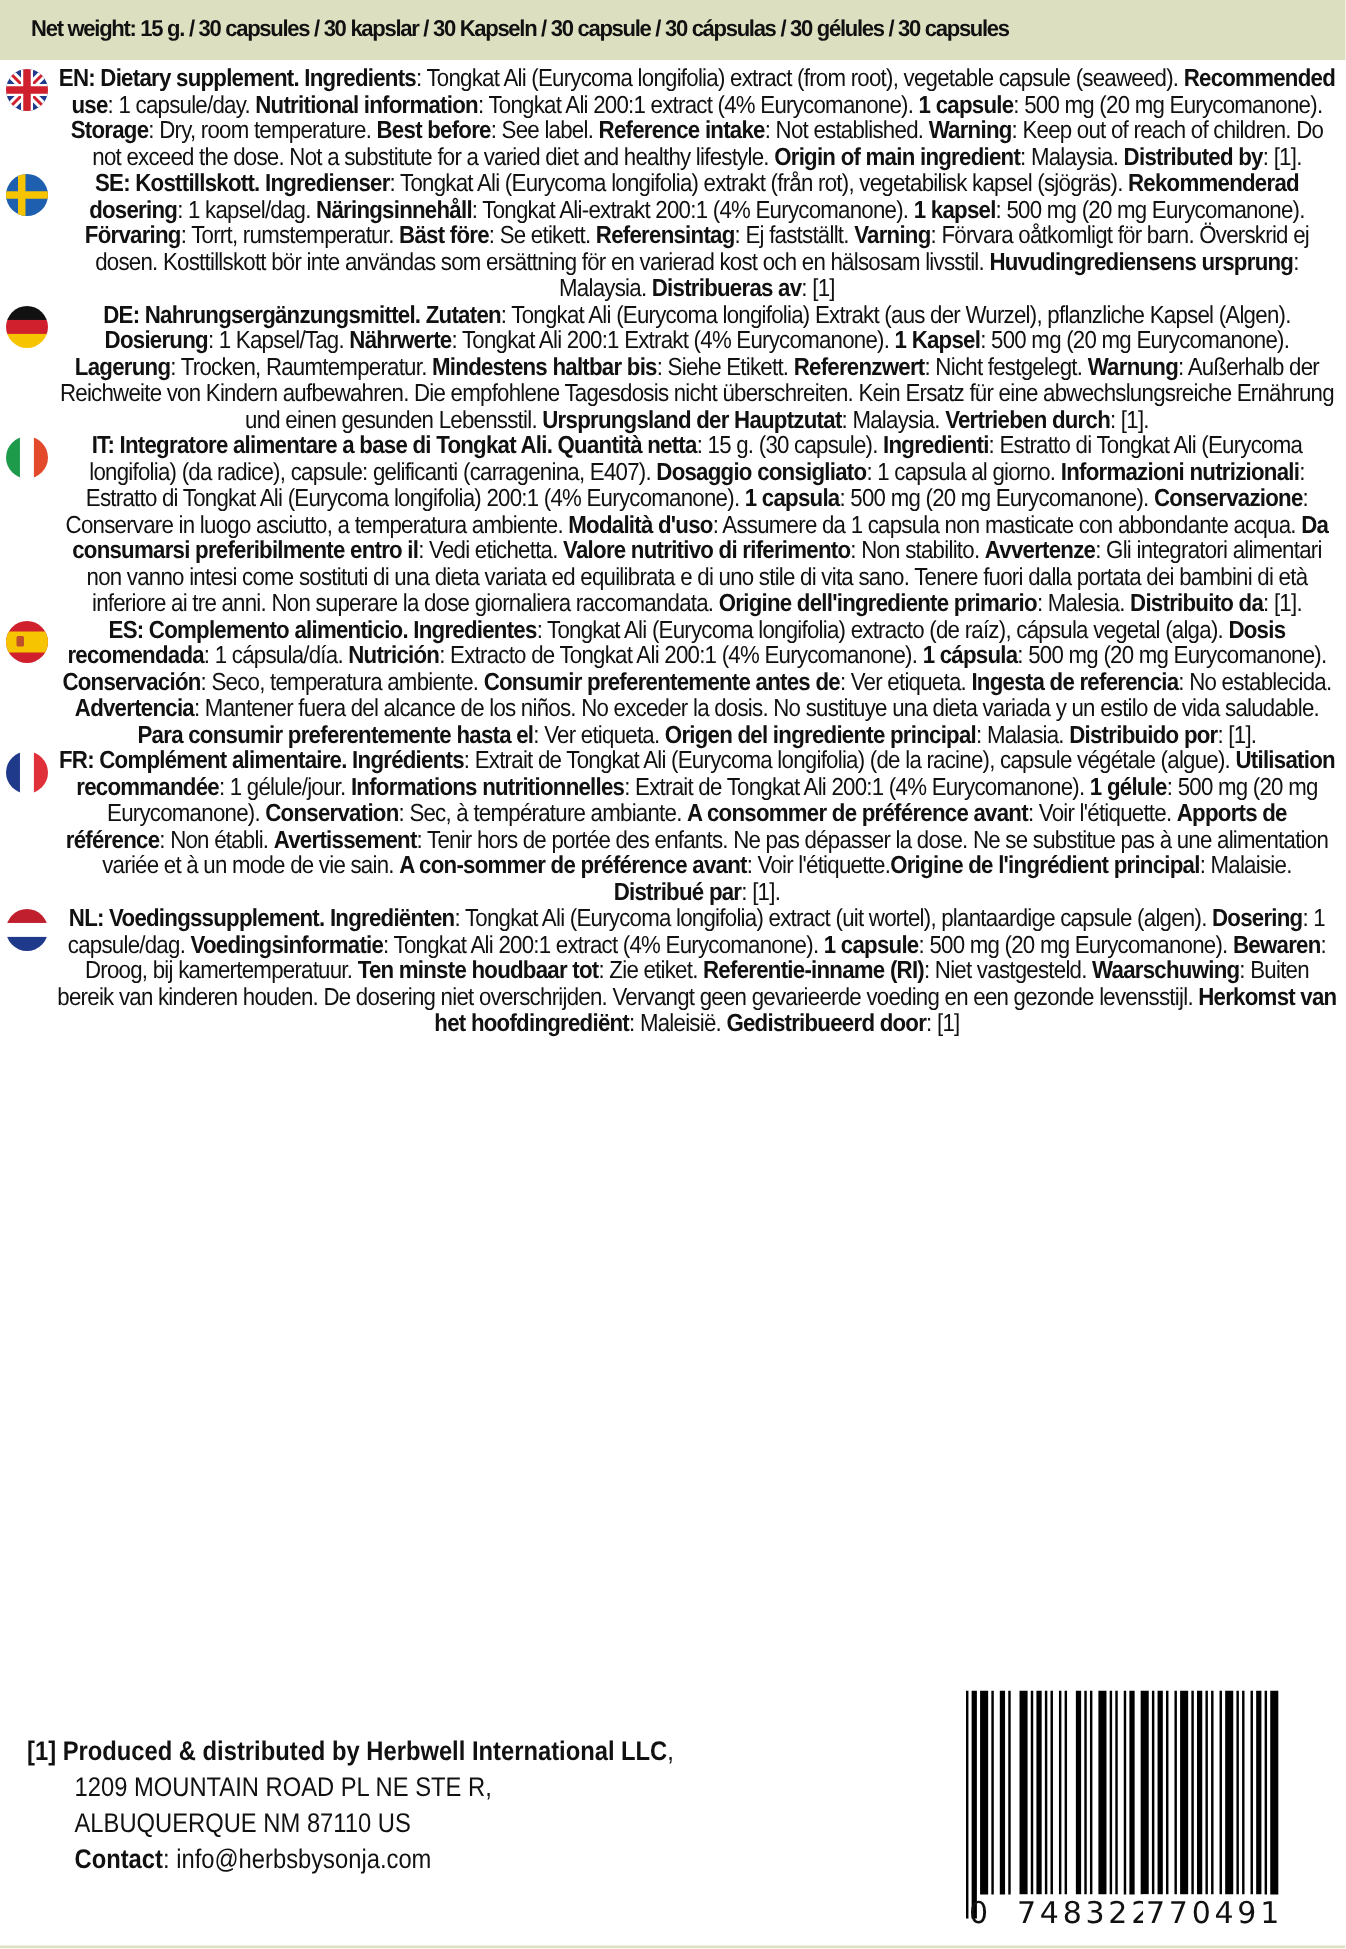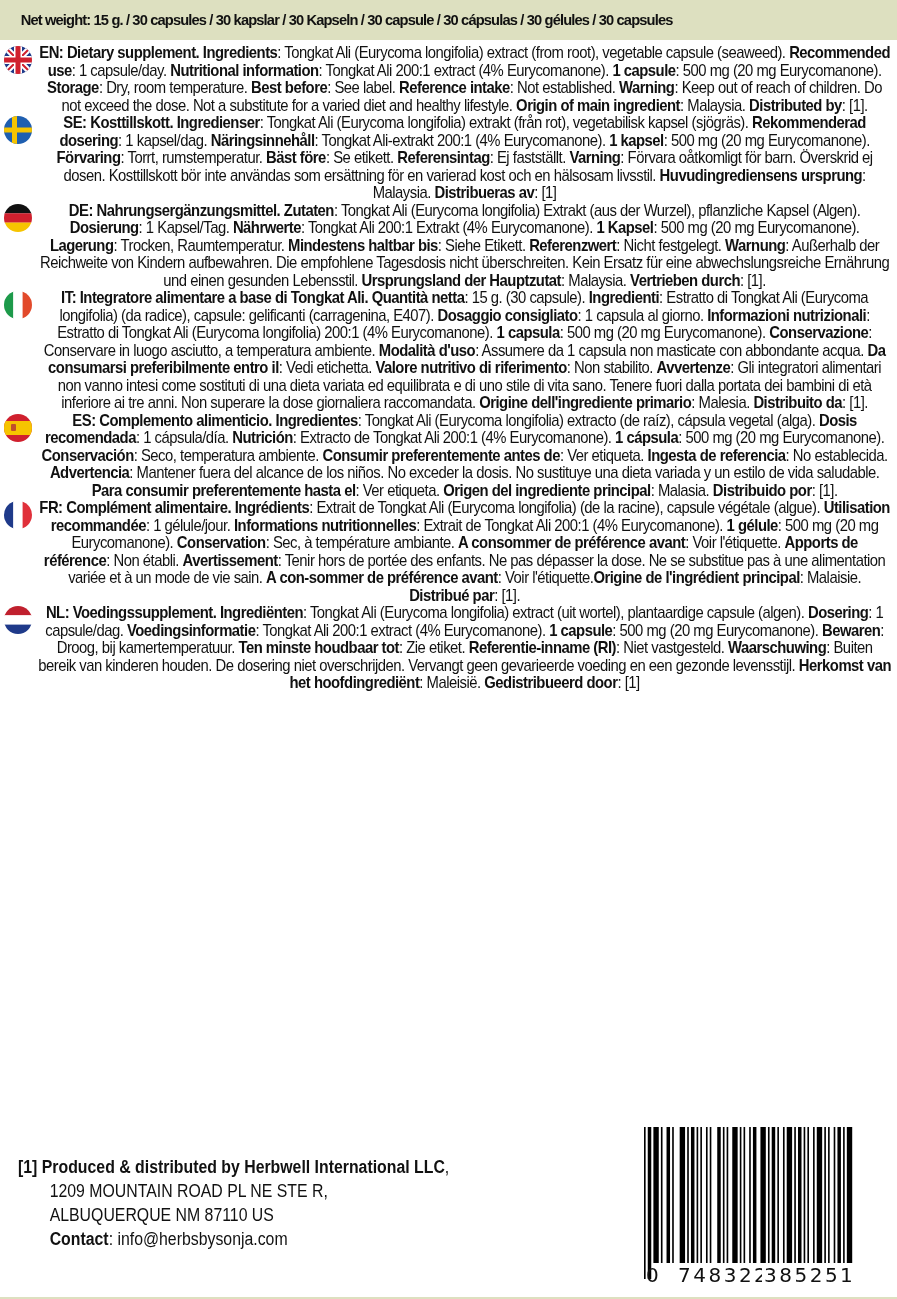--- a/index.html
+++ b/index.html
@@ -150,15 +150,15 @@
     <rect x="202.4" y="0" width="6.3" height="136" fill="#000"></rect>
     <rect x="211.2" y="0" width="1.9" height="136" fill="#000"></rect>
     <rect x="215.6" y="0" width="1.9" height="136" fill="#000"></rect>
     <rect x="222.2" y="0" width="1.9" height="136" fill="#000"></rect>
     <rect x="226.6" y="0" width="4.1" height="136" fill="#000"></rect>
     <rect x="233.2" y="0" width="1.9" height="152" fill="#000"></rect>
     <rect x="237.6" y="0" width="6.3" height="152" fill="#000"></rect>
   </svg>
 <span class="barcode-digits" style="left:646px;">0</span>
 <span class="barcode-digits" style="left:676px; background:#fff; padding:0 2px;">748322</span>
-<span class="barcode-digits" style="left:762px; background:#fff; padding:0 2px;">385251</span>
+<span class="barcode-digits" style="left:762px; background:#fff; padding:0 2px;">770491</span>
 
 <div class="bottom-bar"></div>
 
 </body></html>

